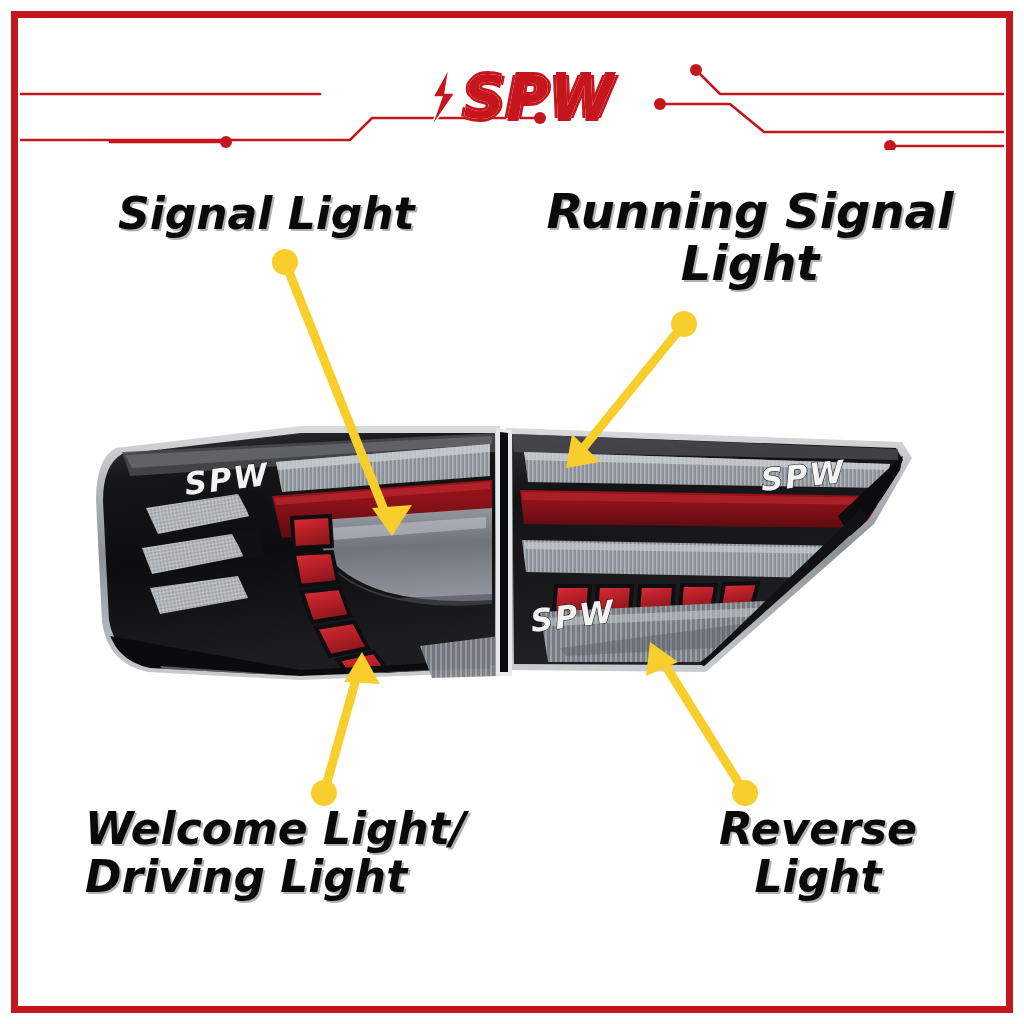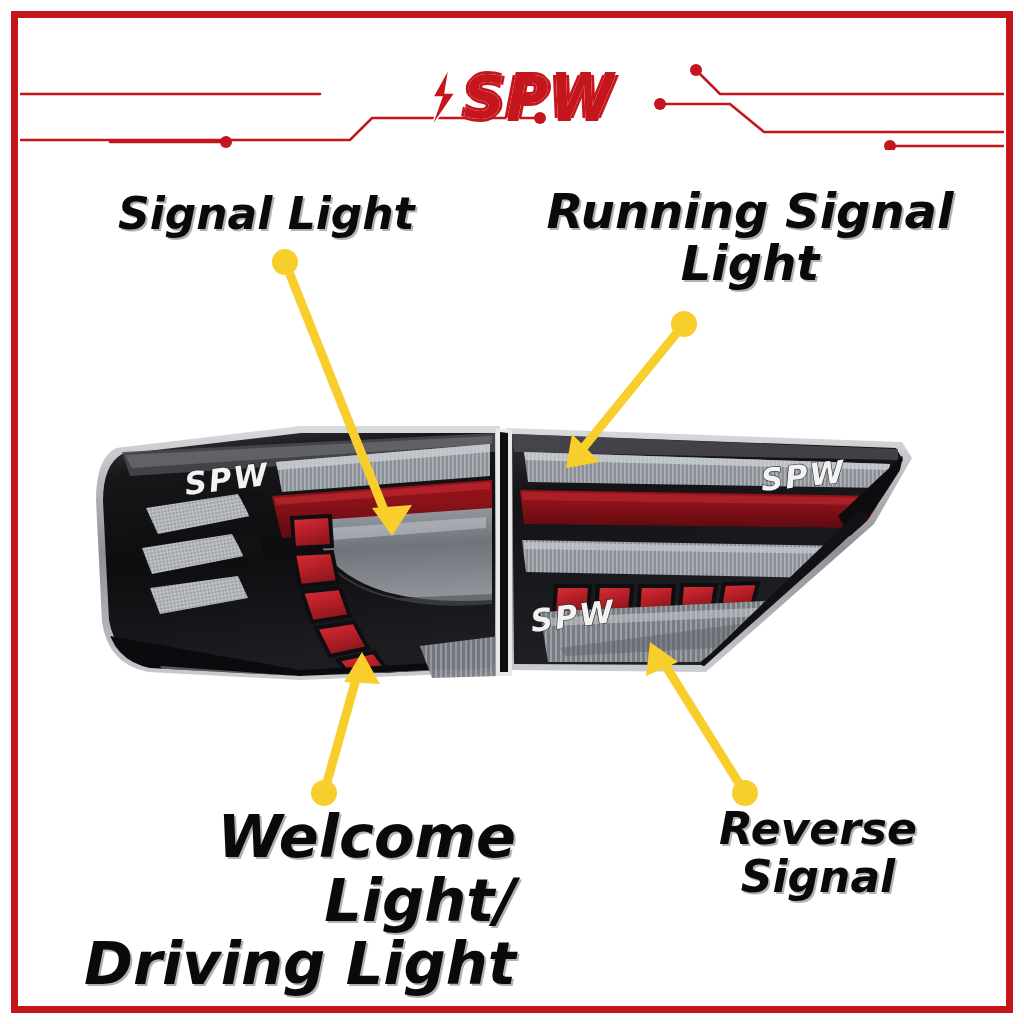--- a/index.html
+++ b/index.html
@@ -86,24 +86,24 @@
     font-size:44px;
     text-align:left;
   }
   #label-running{
     left:540px;top:186px;
     width:420px;
     font-size:48px;
     text-align:center;
   }
   #label-welcome{
-    left:76px;top:805px;
+    left:85px;top:805px;
     width:440px;
-    font-size:59px;
-    text-align:right;
+    font-size:44px;
+    text-align:left;
   }
   #label-reverse{
     left:668px;top:805px;
     width:300px;
     font-size:44px;
     text-align:center;
   }
 
   
   .arrows{
@@ -361,18 +361,18 @@
 
   <div class="label" id="label-brake">Signal Light</div>
 
   <div class="label" id="label-running">Running Signal
 Light</div>
 
   <div class="label" id="label-welcome">Welcome Light/
 Driving Light</div>
 
   <div class="label" id="label-reverse">Reverse
-Signal</div>
+Light</div>
 
   <div class="page-border"></div>
   <div class="page-border-inner"></div>
 
 </div>
 
 </body></html>

